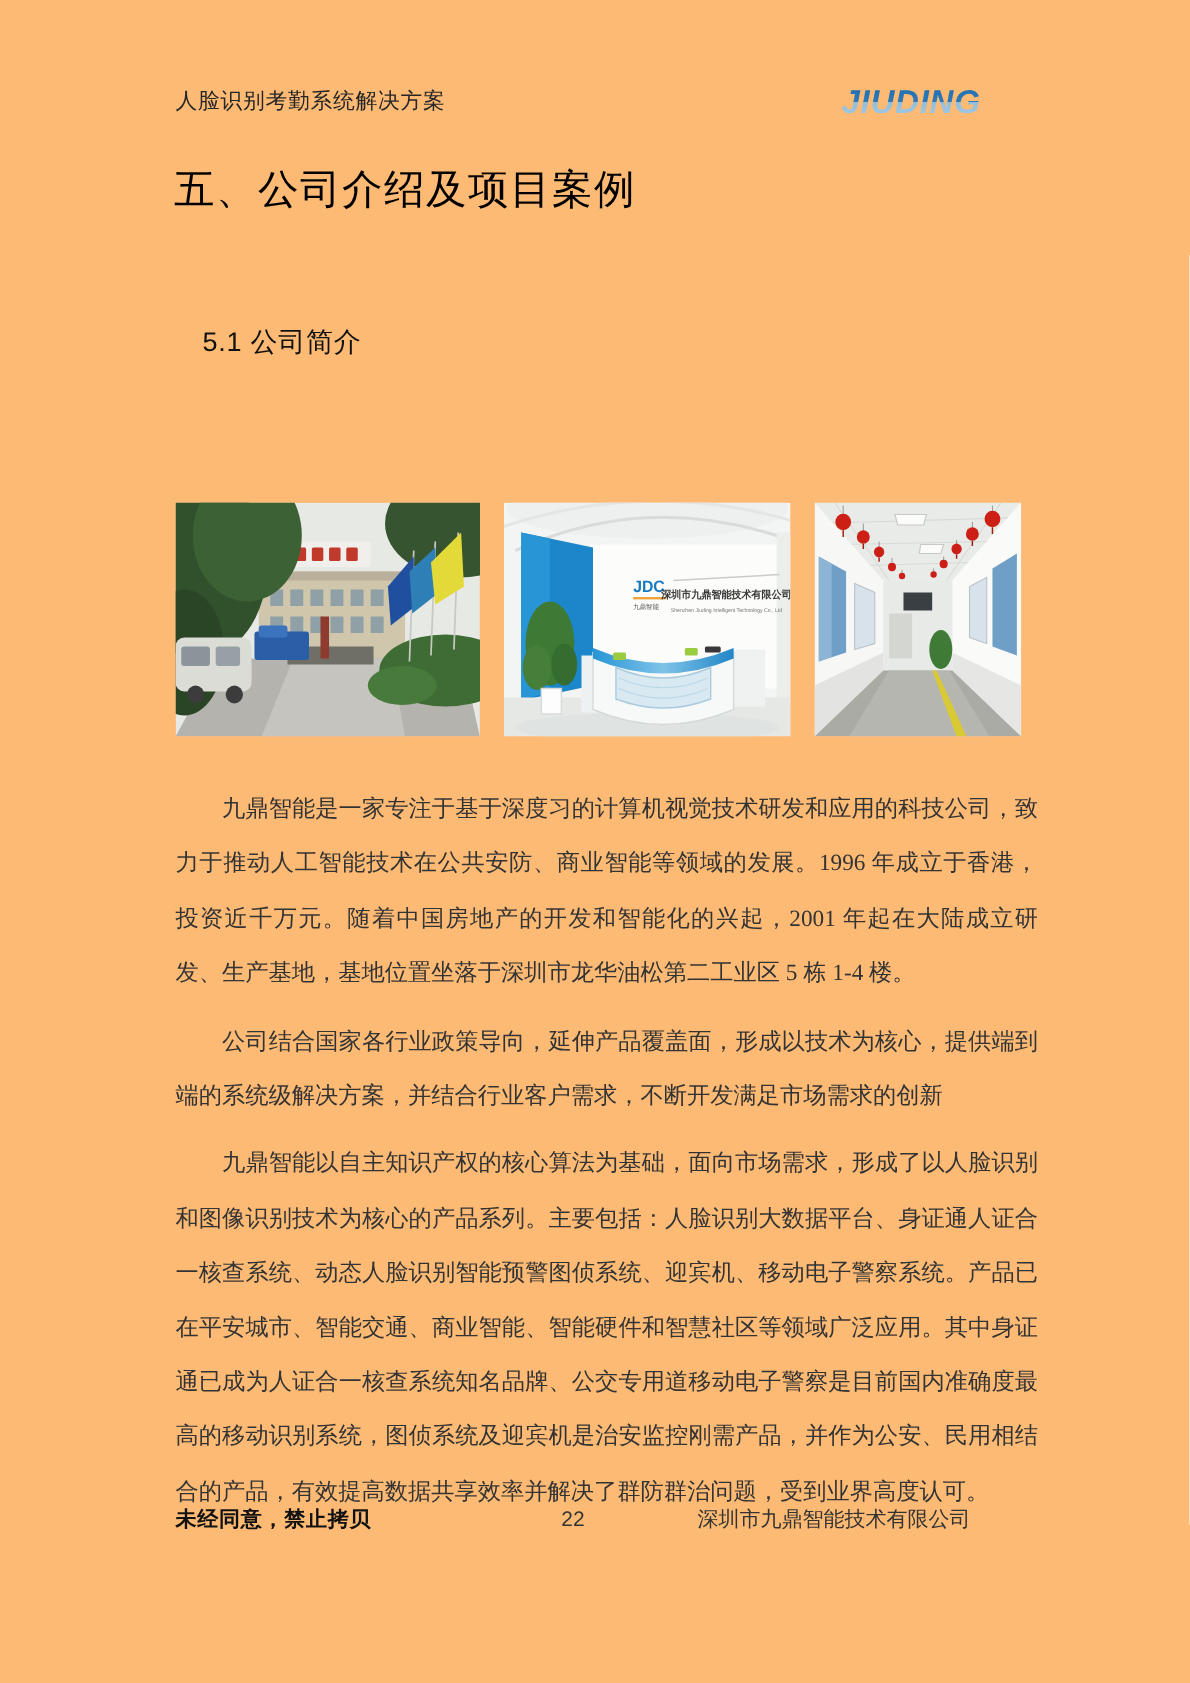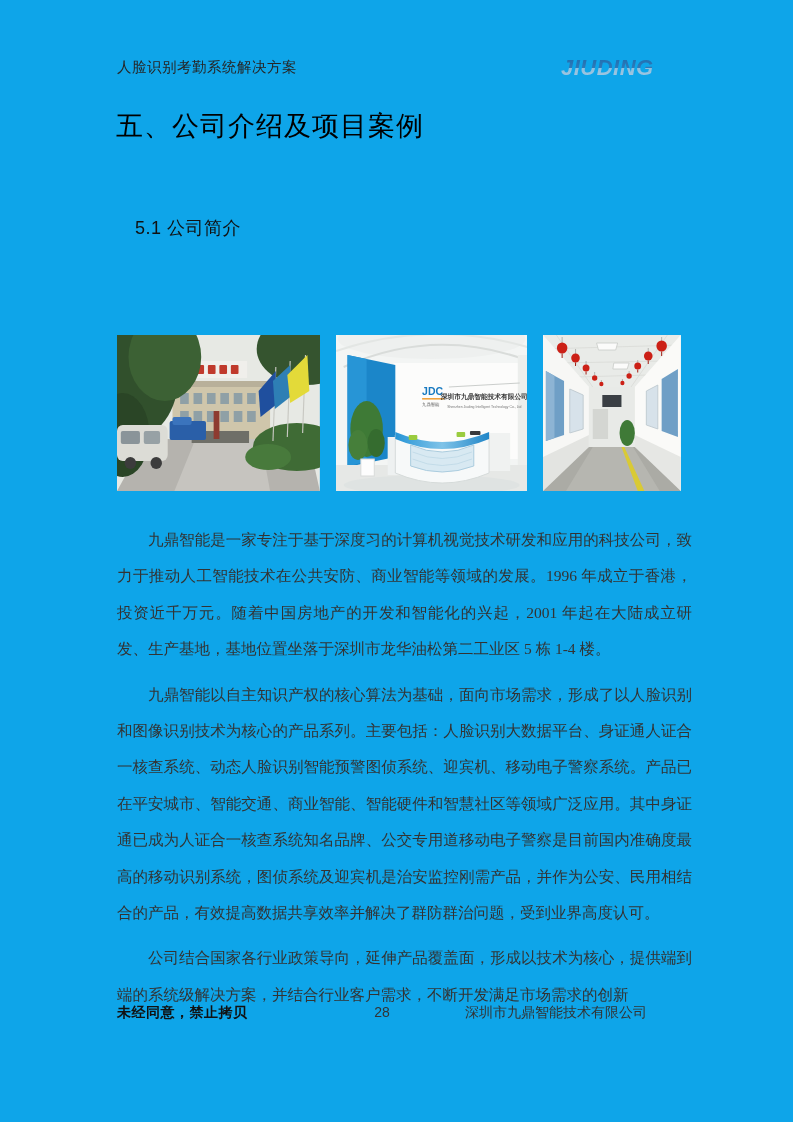--- a/index.html
+++ b/index.html
@@ -1,19 +1,19 @@
 <!DOCTYPE html>
 <html><head>
 <meta charset="utf-8">
 <style>
   html,body{margin:0;padding:0;background:#ffffff;}
   .page{
     position:relative;
     width:793px;height:1122px;
-    background:#0ea5e9;
+    background:#fdba74;
     font-family:"Liberation Sans","DejaVu Sans",sans-serif;
     overflow:hidden;
     margin:0 auto;
   }
   
   .header-row{
     position:absolute;left:117px;top:50px;width:564px;height:34px;
     display:flex;justify-content:space-between;align-items:center;
   }
   .doc-title{font-size:14.5px;color:#262626;letter-spacing:0.5px;}
@@ -263,23 +263,23 @@
           <line x1="124" y1="16.5" x2="124" y2="21"></line>
             <line x1="110" y1="25.5" x2="110" y2="29"></line>
             <line x1="99" y1="34.6" x2="99" y2="37.5"></line>
         </g>
       </svg>
     </div>
   </div>
 
   <div class="body-text">
     <p>九鼎智能是一家专注于基于深度习的计算机视觉技术研发和应用的科技公司，致力于推动人工智能技术在公共安防、商业智能等领域的发展。1996 年成立于香港，投资近千万元。随着中国房地产的开发和智能化的兴起，2001 年起在大陆成立研发、生产基地，基地位置坐落于深圳市龙华油松第二工业区 5 栋 1-4 楼。</p>
+    <p>公司结合国家各行业政策导向，延伸产品覆盖面，形成以技术为核心，提供端到端的系统级解决方案，并结合行业客户需求，不断开发满足市场需求的创新</p>
     <p>九鼎智能以自主知识产权的核心算法为基础，面向市场需求，形成了以人脸识别和图像识别技术为核心的产品系列。主要包括：人脸识别大数据平台、身证通人证合一核查系统、动态人脸识别智能预警图侦系统、迎宾机、移动电子警察系统。产品已在平安城市、智能交通、商业智能、智能硬件和智慧社区等领域广泛应用。其中身证通已成为人证合一核查系统知名品牌、公交专用道移动电子警察是目前国内准确度最高的移动识别系统，图侦系统及迎宾机是治安监控刚需产品，并作为公安、民用相结合的产品，有效提高数据共享效率并解决了群防群治问题，受到业界高度认可。</p>
-    <p>公司结合国家各行业政策导向，延伸产品覆盖面，形成以技术为核心，提供端到端的系统级解决方案，并结合行业客户需求，不断开发满足市场需求的创新</p>
   </div>
 
   <div class="footer">
     <span class="f-left">未经同意，禁止拷贝</span>
-    <span class="f-center">28</span>
+    <span class="f-center">22</span>
     <span class="f-right">深圳市九鼎智能技术有限公司</span>
   </div>
 
 </div>
 
 </body></html>

